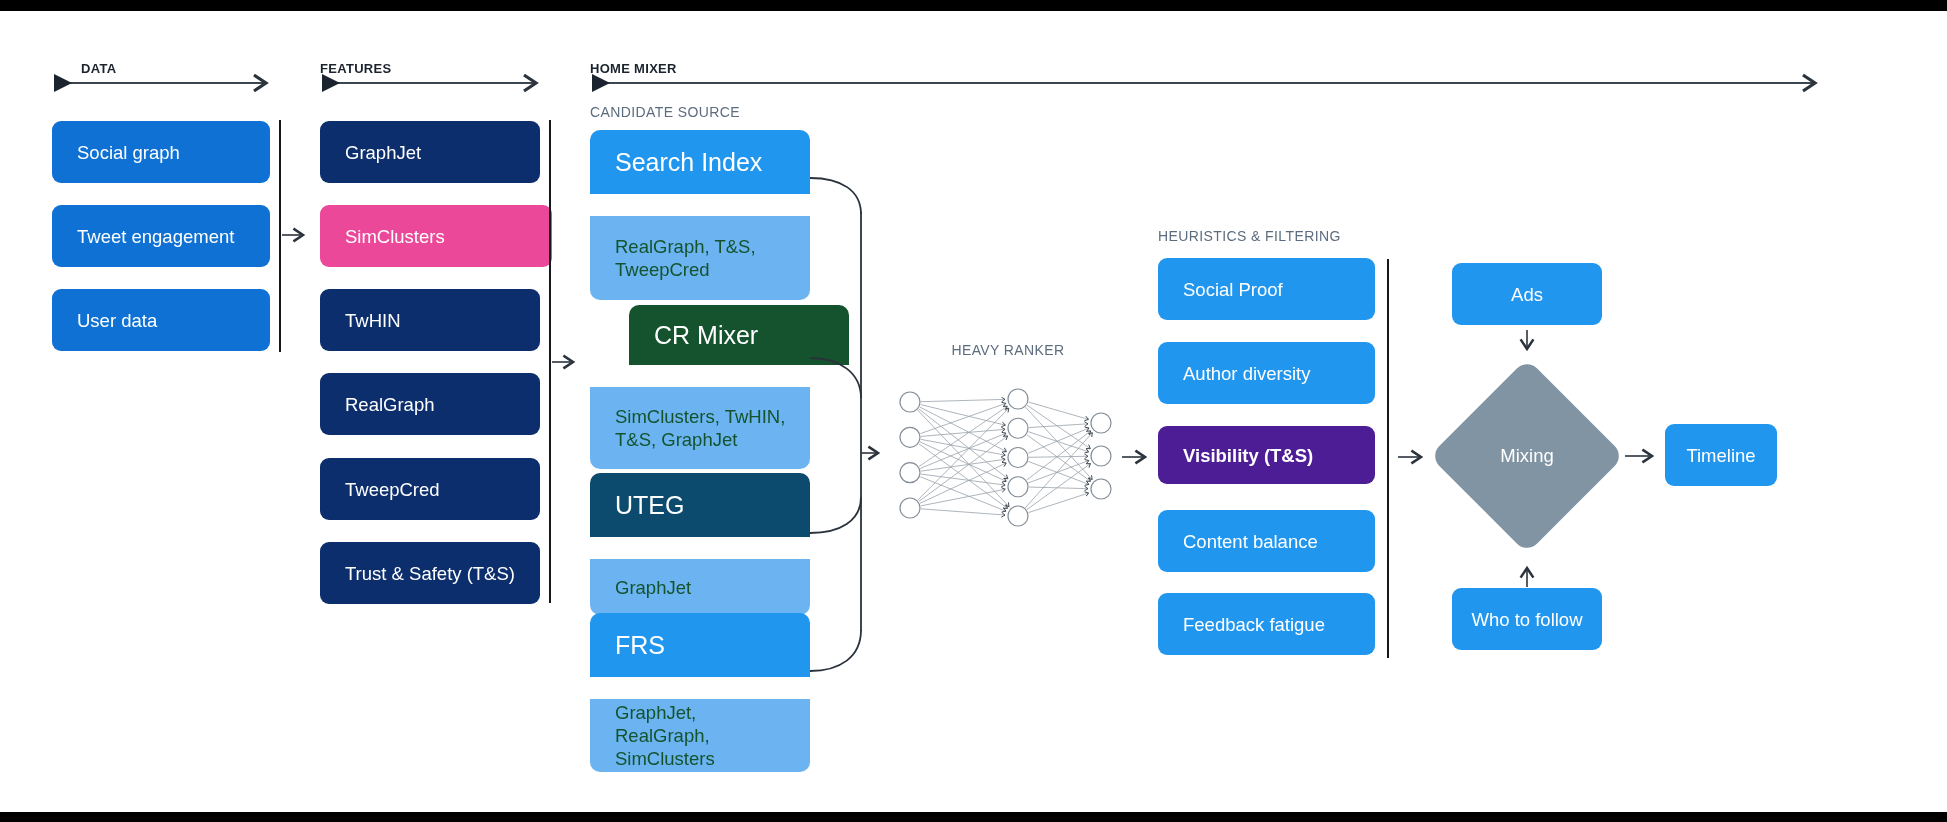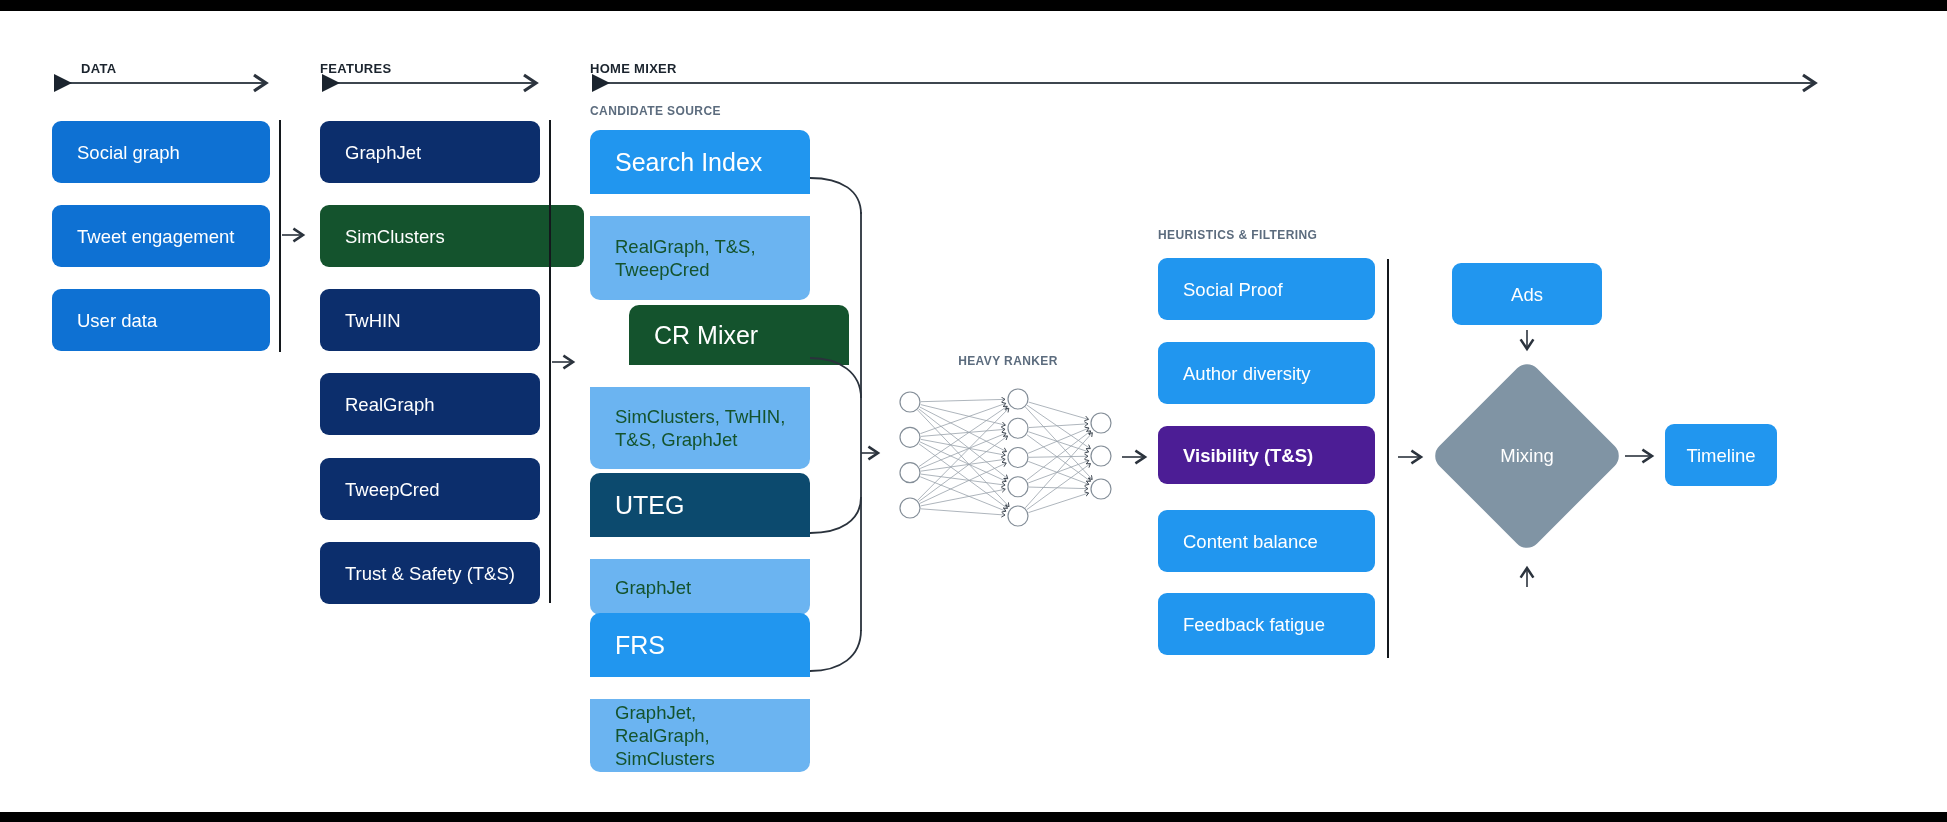--- a/index.html
+++ b/index.html
@@ -9,21 +9,21 @@
   }
   .bar{position:absolute; left:0; width:1947px; background:#000;}
   .bar.top{top:0; height:11px;}
   .bar.bottom{top:812px; height:10px;}
 
   .col-header{
     position:absolute; font-size:13px; font-weight:bold; color:#1b242e;
     letter-spacing:.3px; white-space:nowrap;
   }
   .sub-header{
-    position:absolute; font-size:12px; font-weight:700; color:#5c6c7e;
+    position:absolute; font-size:14px; font-weight:400; color:#5c6c7e;
     letter-spacing:.4px; white-space:nowrap;
   }
   .node{
     position:absolute; border-radius:9px; color:#fff;
     display:flex; align-items:center; box-sizing:border-box;
     padding-left:25px; font-size:18.5px; font-weight:500; line-height:23px;
   }
   .node.centered{justify-content:center; padding-left:0;}
   .group-header{
     position:absolute; border-radius:10px 10px 0 0; color:#fff;
@@ -52,36 +52,36 @@
 <div class="stage">
 
   <div class="bar top"></div>
   <div class="bar bottom"></div>
 
   <div class="col-header" style="left:52px; top:61px;padding-left:29px;">DATA</div>
   <div class="col-header" style="left:320px; top:61px;">FEATURES</div>
   <div class="col-header" style="left:590px; top:61px;">HOME MIXER</div>
   <div class="sub-header" style="left:590px; top:104px;">CANDIDATE SOURCE</div>
   <div class="sub-header" style="left:1158px; top:228px;">HEURISTICS &amp; FILTERING</div>
-  <div class="sub-header" style="left:1008px; top:354px; transform:translateX(-50%);">HEAVY RANKER</div>
+  <div class="sub-header" style="left:1008px; top:342px; transform:translateX(-50%);">HEAVY RANKER</div>
 
   <div class="node" style="left:52px; top:121px; width:218px; height:62px; background:#0e71d3;">
       <span>Social graph</span>
     </div>
   <div class="node" style="left:52px; top:205px; width:218px; height:62px; background:#0e71d3;">
       <span>Tweet engagement</span>
     </div>
   <div class="node" style="left:52px; top:289px; width:218px; height:62px; background:#0e71d3;">
       <span>User data</span>
     </div>
 
   <div class="node" style="left:320px; top:121px; width:220px; height:62px; background:#0c2e6c;">
       <span>GraphJet</span>
     </div>
-  <div class="node" style="left:320px; top:205px; width:264px; height:62px; background:#14532d;">
+  <div class="node" style="left:320px; top:205px; width:232px; height:62px; background:#ec4899;">
       <span>SimClusters</span>
     </div>
   <div class="node" style="left:320px; top:289px; width:220px; height:62px; background:#0c2e6c;">
       <span>TwHIN</span>
     </div>
   <div class="node" style="left:320px; top:373px; width:220px; height:62px; background:#0c2e6c;">
       <span>RealGraph</span>
     </div>
   <div class="node" style="left:320px; top:458px; width:220px; height:62px; background:#0c2e6c;">
       <span>TweepCred</span>
@@ -133,20 +133,23 @@
   <div class="node" style="left:1158px; top:593px; width:217px; height:62px; background:#2196ef;">
       <span>Feedback fatigue</span>
     </div>
 
   <div class="node centered" style="left:1452px; top:263px; width:150px; height:62px; background:#2196ef;">
       <span>Ads</span>
     </div>
   <div class="diamond" style="background:#8094a4;">
     <div class="diamond-label">Mixing</div>
   </div>
+  <div class="node centered" style="left:1452px; top:588px; width:150px; height:62px; background:#2196ef;">
+      <span>Who to follow</span>
+    </div>
   <div class="node centered" style="left:1665px; top:424px; width:112px; height:62px; background:#2196ef;text-align:center;">
       <span>Timeline</span>
     </div>
 
   <svg class="overlay" width="1947" height="822" viewBox="0 0 1947 822">
     <defs>
       <marker id="tri" markerWidth="9" markerHeight="9" refX="1" refY="4.5" orient="auto">
         <path d="M0,0 L9,4.5 L0,9 Z" fill="#1b242e"></path>
       </marker>
       <marker id="chev" markerWidth="10" markerHeight="10" refX="7" refY="5" orient="auto">

